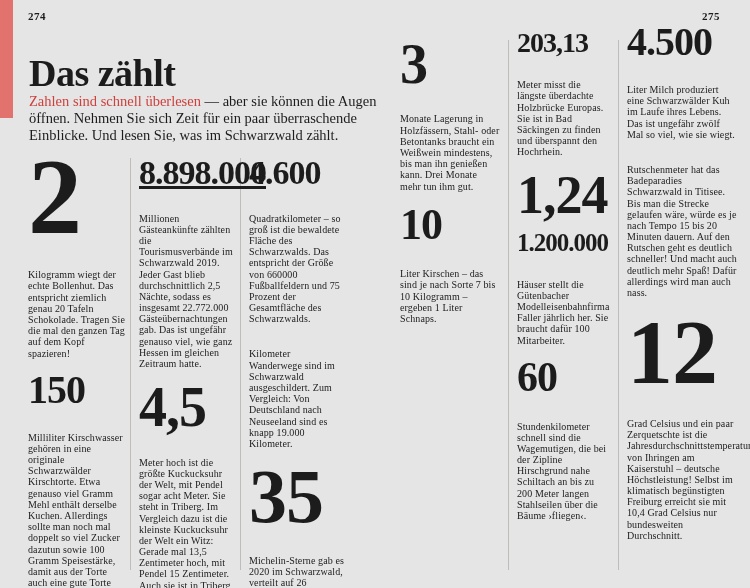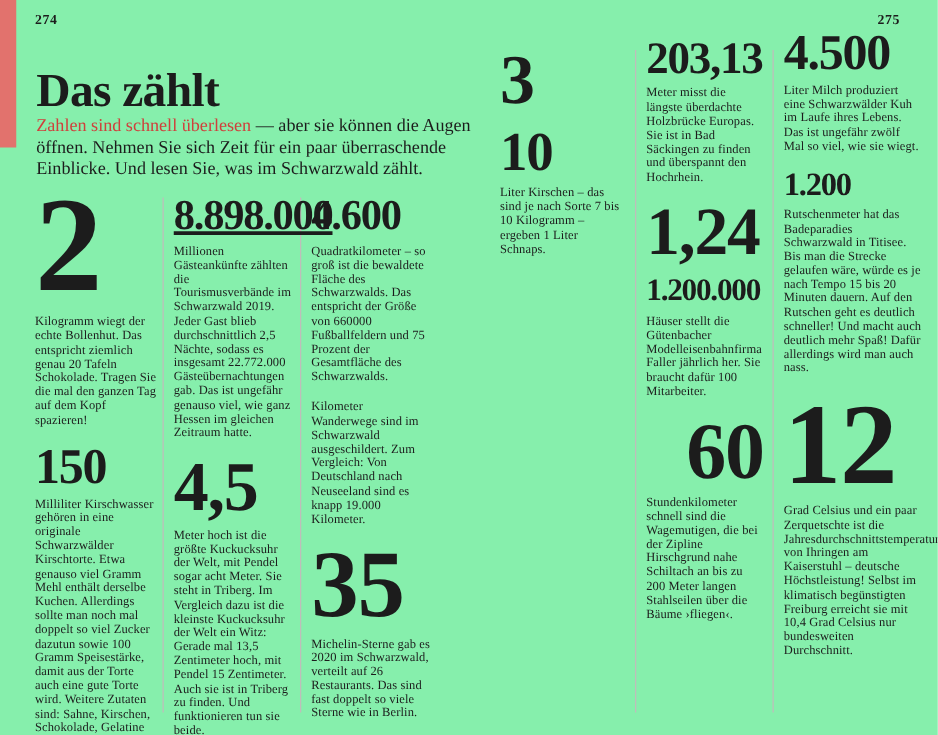--- a/index.html
+++ b/index.html
@@ -1,17 +1,17 @@
 <!DOCTYPE html>
 <html><head>
 <meta charset="utf-8">
 <style>
   html,body{margin:0;padding:0;}
   body{width:750px;height:588px;background:#ffffff;font-family:"Liberation Serif","DejaVu Serif",serif;color:#1c1c1c;}
-  #spread{position:relative;width:750px;height:588px;overflow:hidden;background:#86efac;}
+  #spread{position:relative;width:750px;height:588px;overflow:hidden;background:#e5e5e5;}
 
   .red-bar{position:absolute;left:0;top:0;width:13px;height:118px;}
   .pagenum{position:absolute;top:10px;font-size:11px;font-weight:bold;letter-spacing:.5px;}
   #pagenum-left{left:28px;}
   #pagenum-right{left:702px;}
 
   .title{position:absolute;left:29px;top:26px;font-size:38px;font-weight:bold;letter-spacing:-0.5px;}
   .intro{position:absolute;left:29px;top:78px;width:352px;font-size:14.5px;line-height:1.2;}
   .intro .hl{font-weight:normal;}
 
@@ -24,21 +24,21 @@
   .col{position:absolute;}
   #col-1{left:28px;top:148px;width:100px;}
   #col-2{left:139px;top:158px;width:94px;}
   #col-3{left:249px;top:158px;width:96px;}
   #col-4{left:400px;top:26px;width:100px;}
   #col-5{left:517px;top:30px;width:94px;}
   #col-6{left:627px;top:24px;width:110px;}
 
   .stat + .stat{margin-top:13px;}
   .stat-value{font-weight:bold;line-height:0.9;letter-spacing:-1px;white-space:nowrap;}
-  .stat-text{margin-top:7px;font-size:10px;line-height:1.12;letter-spacing:0.1px;}
+  .stat-text{margin-top:24px;font-size:10px;line-height:1.12;letter-spacing:0.1px;}
 </style>
 </head>
 <body style="color: rgb(28, 28, 28);">
 
 <div id="spread">
 
   <div class="red-bar" id="accent-bar" style="background: rgb(226, 114, 109);"></div>
 
   <div class="pagenum" id="pagenum-left">274</div>
   <div class="pagenum" id="pagenum-right">275</div>
@@ -85,50 +85,50 @@
         <div class="stat-text">Michelin-Sterne gab es 2020 im Schwarzwald, verteilt auf 26 Restaurants. Das sind fast doppelt so viele Sterne wie in Berlin.</div>
       </div>
     </div>
   <div class="col" id="col-4">
       <div class="stat">
       </div>
       <div class="stat">
       </div>
       <div class="stat">
         <div class="stat-value" style="font-size: 56px;">3</div>
+        <div class="stat-text">Monate Lagerung in Holzfässern, Stahl- oder Betontanks braucht ein Weißwein mindestens, bis man ihn genießen kann. Drei Monate mehr tun ihm gut.</div>
       </div>
       <div class="stat">
         <div class="stat-value" style="font-size: 44px;">10</div>
         <div class="stat-text">Liter Kirschen – das sind je nach Sorte 7 bis 10 Kilogramm – ergeben 1 Liter Schnaps.</div>
       </div>
     </div>
   <div class="col" id="col-5">
       <div class="stat">
-        <div class="stat-value" style="font-size: 36px;">203,13</div>
+        <div class="stat-value" style="font-size: 28px;">203,13</div>
         <div class="stat-text">Meter misst die längste überdachte Holzbrücke Europas. Sie ist in Bad Säckingen zu finden und überspannt den Hochrhein.</div>
       </div>
       <div class="stat">
         <div class="stat-value" style="font-size: 54px;">1,24</div>
       </div>
       <div class="stat">
         <div class="stat-value" style="font-size: 25px;">1.200.000</div>
         <div class="stat-text">Häuser stellt die Gütenbacher Modelleisenbahnfirma Faller jährlich her. Sie braucht dafür 100 Mitarbeiter.</div>
       </div>
       <div class="stat">
-        <div class="stat-value" style="font-size: 64px; text-align: right;">60</div>
+        <div class="stat-value" style="font-size: 42px;">60</div>
         <div class="stat-text">Stundenkilometer schnell sind die Wagemutigen, die bei der Zipline Hirschgrund nahe Schiltach an bis zu 200 Meter langen Stahlseilen über die Bäume ›fliegen‹.</div>
       </div>
     </div>
   <div class="col" id="col-6">
       <div class="stat">
         <div class="stat-value" style="font-size: 40px;">4.500</div>
         <div class="stat-text">Liter Milch produziert eine Schwarzwälder Kuh im Laufe ihres Lebens. Das ist ungefähr zwölf Mal so viel, wie sie wiegt.</div>
       </div>
       <div class="stat">
-        <div class="stat-value" style="font-size: 26px;">1.200</div>
         <div class="stat-text">Rutschenmeter hat das Badeparadies Schwarzwald in Titisee. Bis man die Strecke gelaufen wäre, würde es je nach Tempo 15 bis 20 Minuten dauern. Auf den Rutschen geht es deutlich schneller! Und macht auch deutlich mehr Spaß! Dafür allerdings wird man auch nass.</div>
       </div>
       <div class="stat">
         <div class="stat-value" style="font-size: 92px;">12</div>
         <div class="stat-text">Grad Celsius und ein paar Zerquetschte ist die Jahresdurchschnittstemperatur von Ihringen am Kaiserstuhl – deutsche Höchstleistung! Selbst im klimatisch begünstigten Freiburg erreicht sie mit 10,4 Grad Celsius nur bundesweiten Durchschnitt.</div>
       </div>
     </div>
 
 </div>
 

